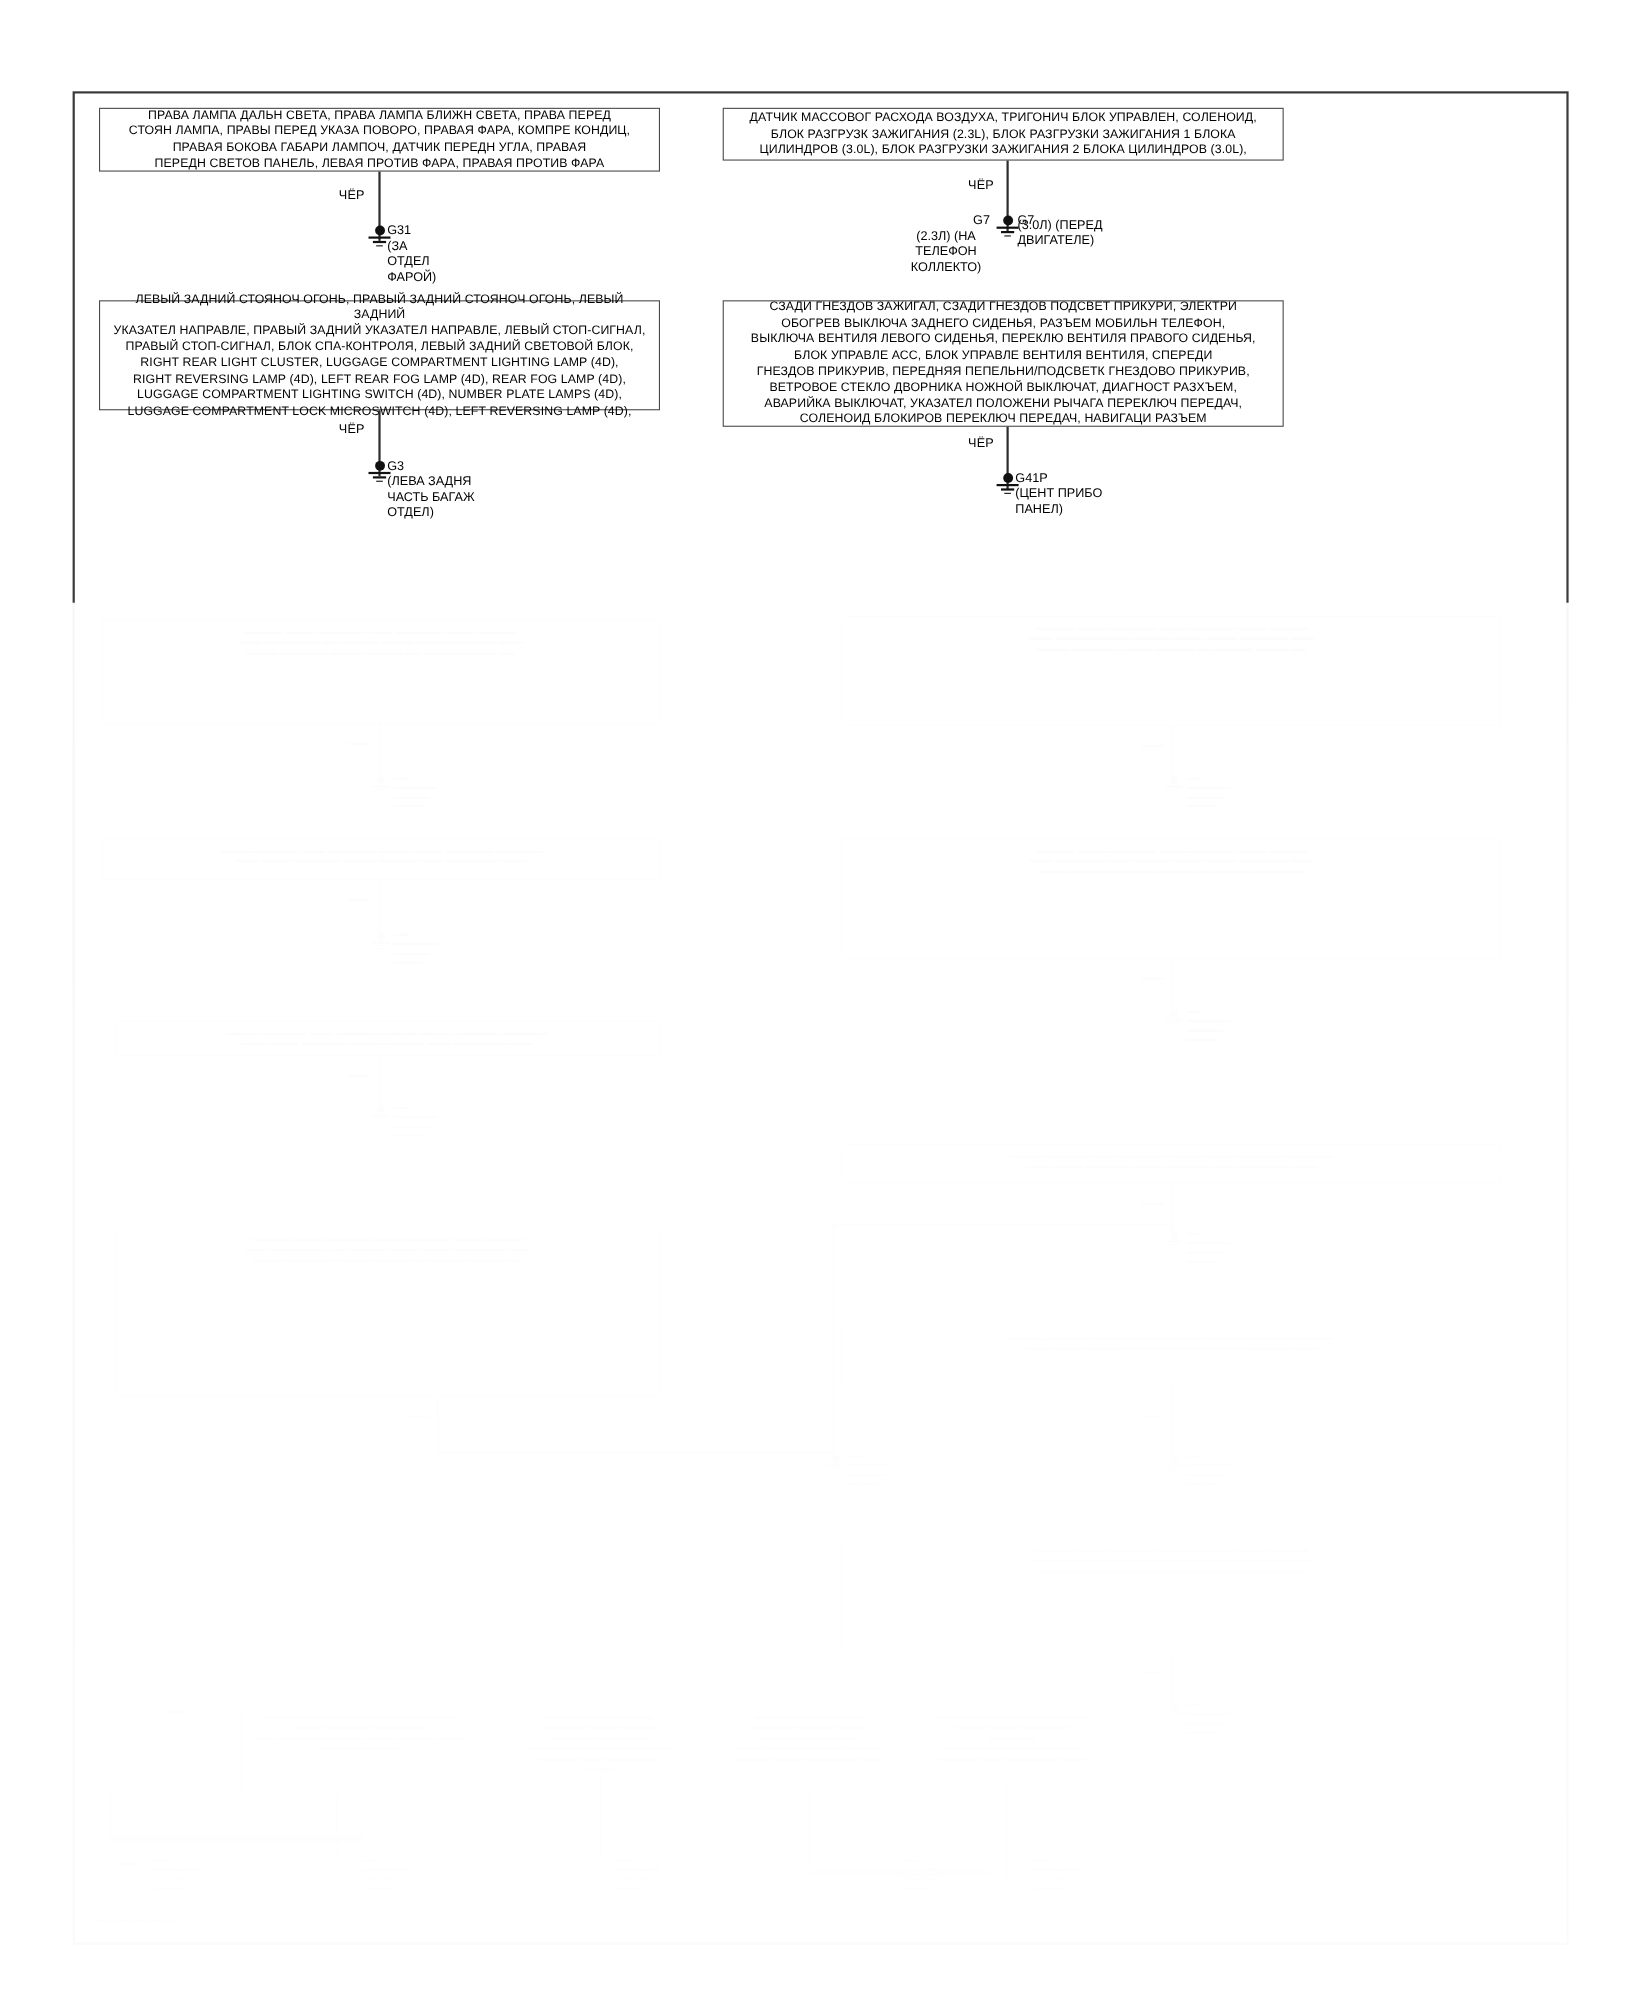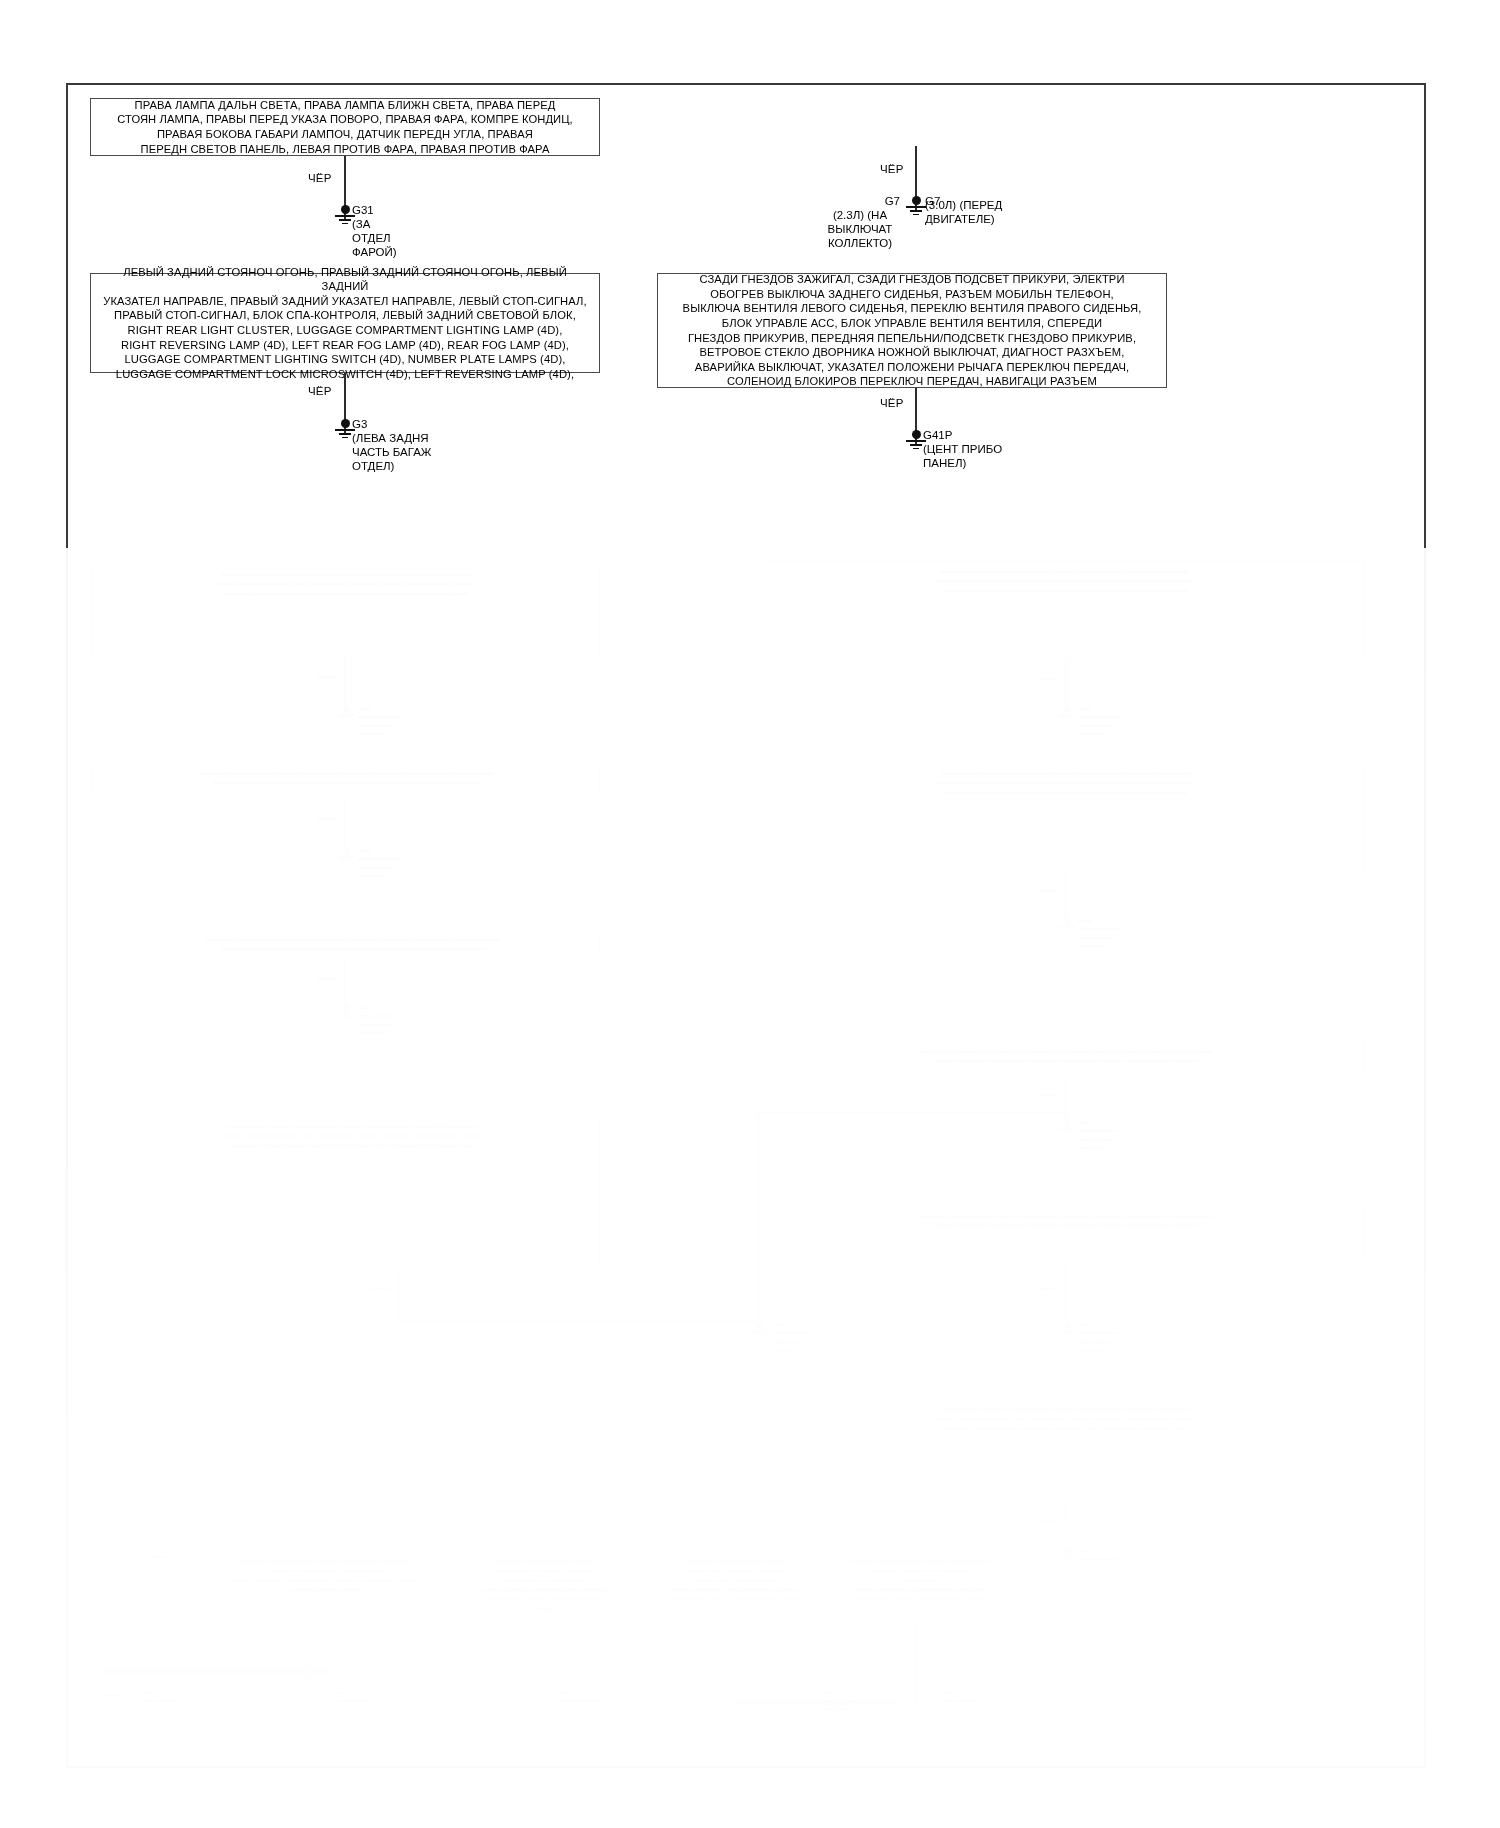--- a/index.html
+++ b/index.html
@@ -98,31 +98,36 @@
     <div class="dot"></div>
       <div class="b1"></div>
       <div class="b2"></div>
       <div class="b3"></div>
   </div>
   <div class="gname right" style="left:352px;top:203px;text-align:right;">G31</div>
   <div class="gname right" style="left:352px;top:217px;">(ЗА
 ОТДЕЛ
 ФАРОЙ)</div>
 
+  <div class="tbox" style="left:657px;top:98px;width:510px;height:48px;">
+    <span class="lines">ДАТЧИК МАССОВОГ РАСХОДА ВОЗДУХА, ТРИГОНИЧ БЛОК УПРАВЛЕН, СОЛЕНОИД,
+БЛОК РАЗГРУЗК ЗАЖИГАНИЯ (2.3L), БЛОК РАЗГРУЗКИ ЗАЖИГАНИЯ 1 БЛОКА
+ЦИЛИНДРОВ (3.0L), БЛОК РАЗГРУЗКИ ЗАЖИГАНИЯ 2 БЛОКА ЦИЛИНДРОВ (3.0L),</span>
+  </div>
   <div class="vwire" style="left:915px;top:146px;height:64px;"></div>
   <div class="wlabel" style="left:880px;top:163px;">ЧЁР</div>
   <div class="gnd" style="left:903px;top:196px;">
     <div class="dot"></div>
       <div class="b1"></div>
       <div class="b2"></div>
       <div class="b3"></div>
   </div>
   <div class="gname leftal" style="left:858px;top:194px;width:42px;">G7</div>
   <div class="gname leftal" style="left:820px;top:208px;width:80px;text-align:center;">(2.3Л) (НА
-ВЫКЛЮЧАТ
+ТЕЛЕФОН
 КОЛЛЕКТО)</div>
   <div class="gname right" style="left:925px;top:194px;">G7</div>
   <div class="gname right" style="left:925px;top:198px;">(3.0Л) (ПЕРЕД
 ДВИГАТЕЛЕ)</div>
 
   <div class="tbox" style="left:90px;top:273px;width:510px;height:100px;">
     <span class="lines">ЛЕВЫЙ ЗАДНИЙ СТОЯНОЧ ОГОНЬ, ПРАВЫЙ ЗАДНИЙ СТОЯНОЧ ОГОНЬ, ЛЕВЫЙ ЗАДНИЙ
 УКАЗАТЕЛ НАПРАВЛЕ, ПРАВЫЙ ЗАДНИЙ УКАЗАТЕЛ НАПРАВЛЕ, ЛЕВЫЙ СТОП-СИГНАЛ,
 ПРАВЫЙ СТОП-СИГНАЛ, БЛОК СПА-КОНТРОЛЯ, ЛЕВЫЙ ЗАДНИЙ СВЕТОВОЙ БЛОК,
 RIGHT REAR LIGHT CLUSTER, LUGGAGE COMPARTMENT LIGHTING LAMP (4D),

